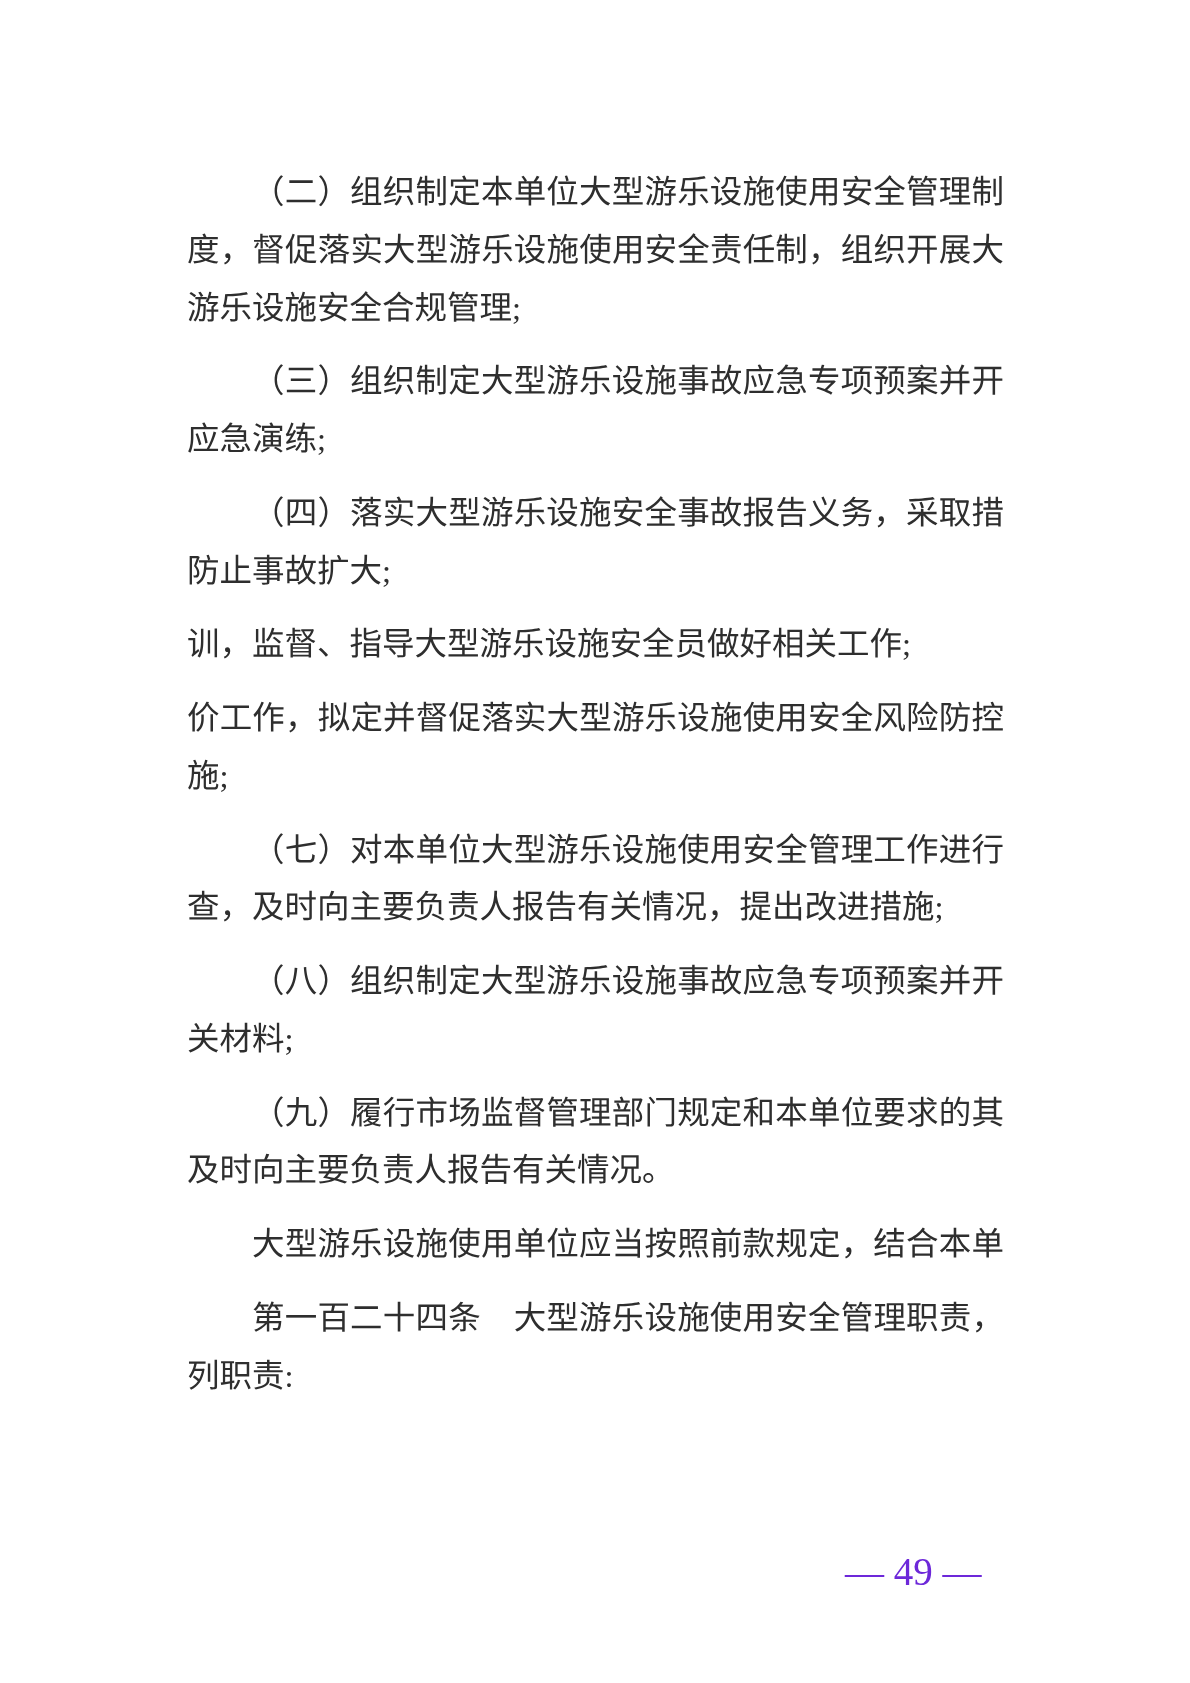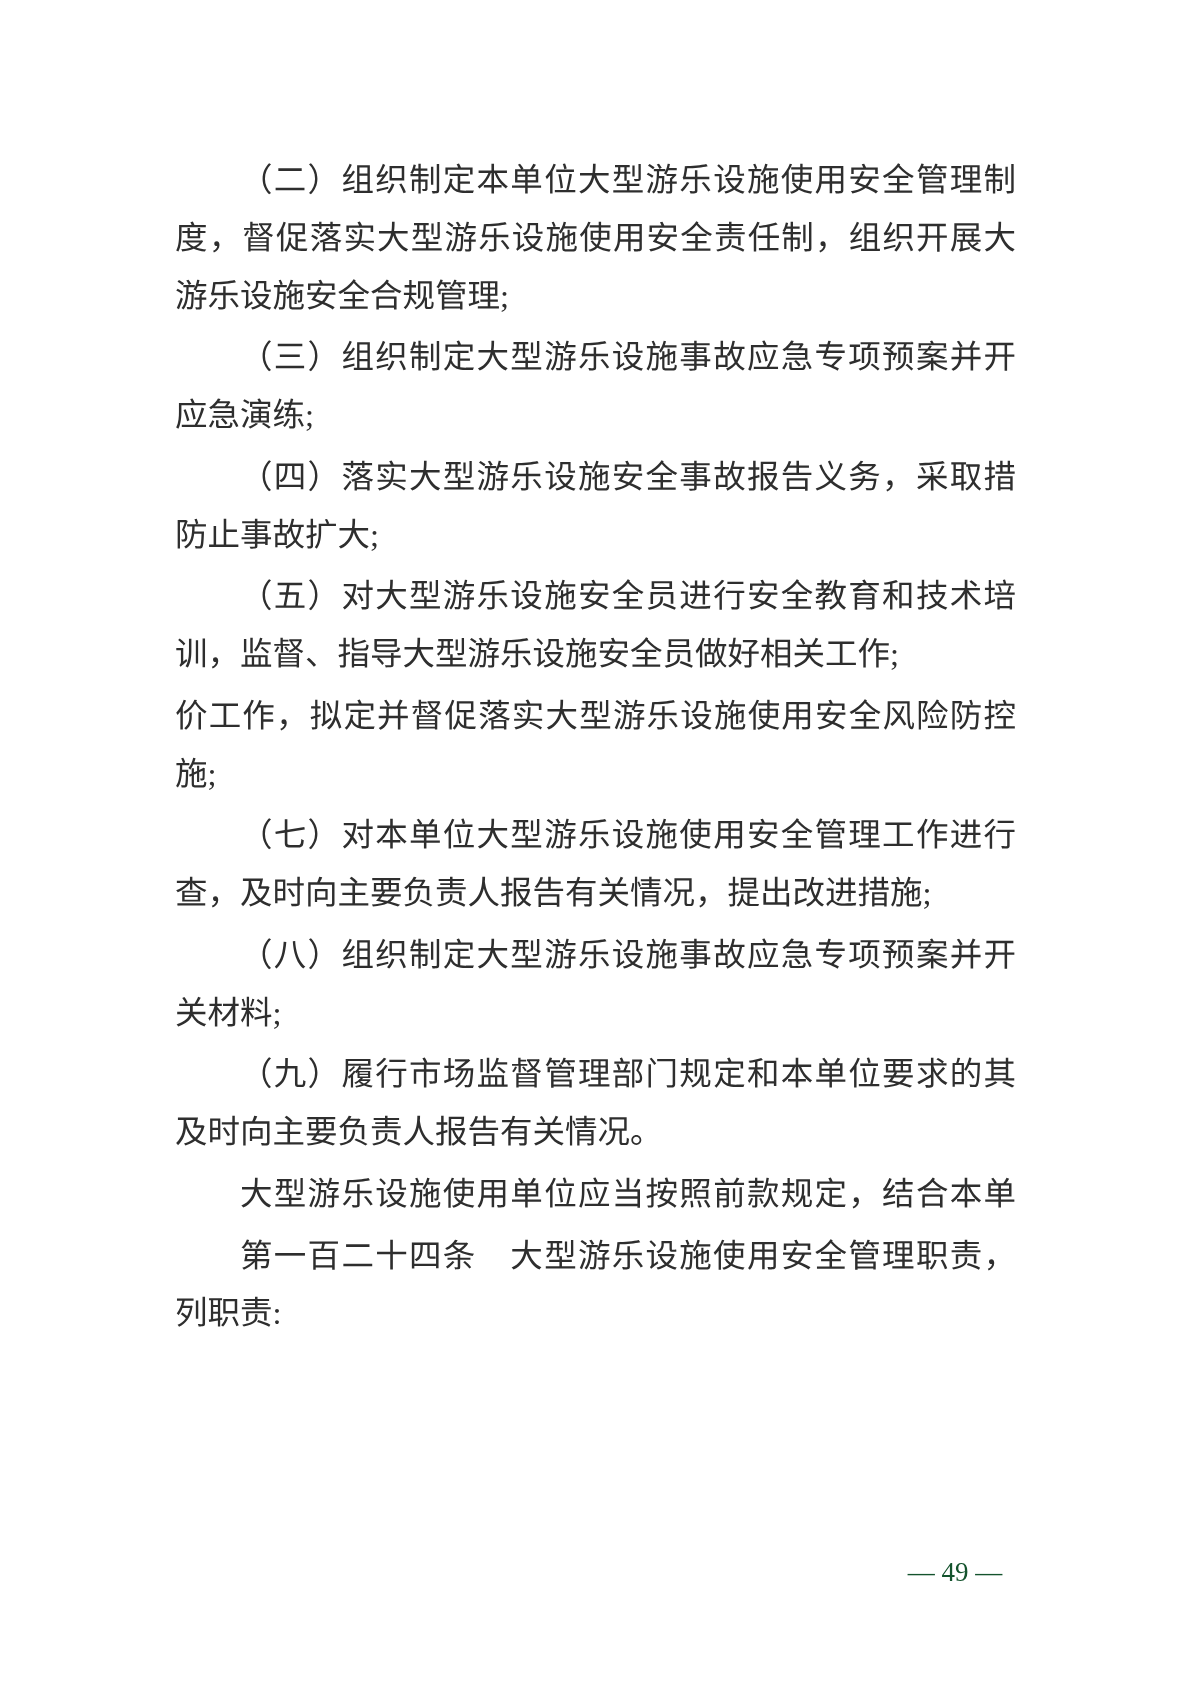--- a/index.html
+++ b/index.html
@@ -16,43 +16,43 @@
     position: absolute;
     left: 171px;
     top: 148px;
     width: 849px;
     font-family: "Liberation Serif", "DejaVu Serif", serif;
     font-size: 32.5px;
     line-height: 57.75px;
     color: #2e2e2e;
     font-weight: 400;
   }
-  .para { margin: 4px; padding: 0; }
+  .para { margin: 16px; padding: 0; }
   .line {
     height: 57.75px;
     overflow: hidden;
     text-align: justify;
     text-align-last: justify;
   }
   .line.first { text-indent: 2em; }
   .line.last {
     text-align: center;
     text-align-last: left;
   }
   .article-no { font-weight: 400; }
   .page-number {
     position: absolute;
     left: 845px;
     top: 1552px;
     width: 220px;
-    text-align: center;
+    text-align: left;
     font-family: "Liberation Serif", "DejaVu Serif", serif;
-    font-size: 27px;
+    font-size: 39px;
     line-height: 40px;
-    color: #14532d;
+    color: #6d28d9;
     white-space: pre;
   }
 </style>
 </head>
 <body>
 
 <div class="page">
   <main class="text-block">
 
     <div class="para">
@@ -65,21 +65,20 @@
       <div class="line first">（三）组织制定大型游乐设施事故应急专项预案并开展</div>
       <div class="line last">应急演练;</div>
     </div>
 
     <div class="para">
       <div class="line first">（四）落实大型游乐设施安全事故报告义务，采取措施</div>
       <div class="line last">防止事故扩大;</div>
     </div>
 
     <div class="para">
-      <div class="line first">（五）对大型游乐设施安全员进行安全教育和技术培</div>
       <div class="line last">训，监督、指导大型游乐设施安全员做好相关工作;</div>
     </div>
 
     <div class="para">
       <div class="line">价工作，拟定并督促落实大型游乐设施使用安全风险防控措</div>
       <div class="line last">施;</div>
     </div>
 
     <div class="para">
       <div class="line first">（七）对本单位大型游乐设施使用安全管理工作进行检</div>

